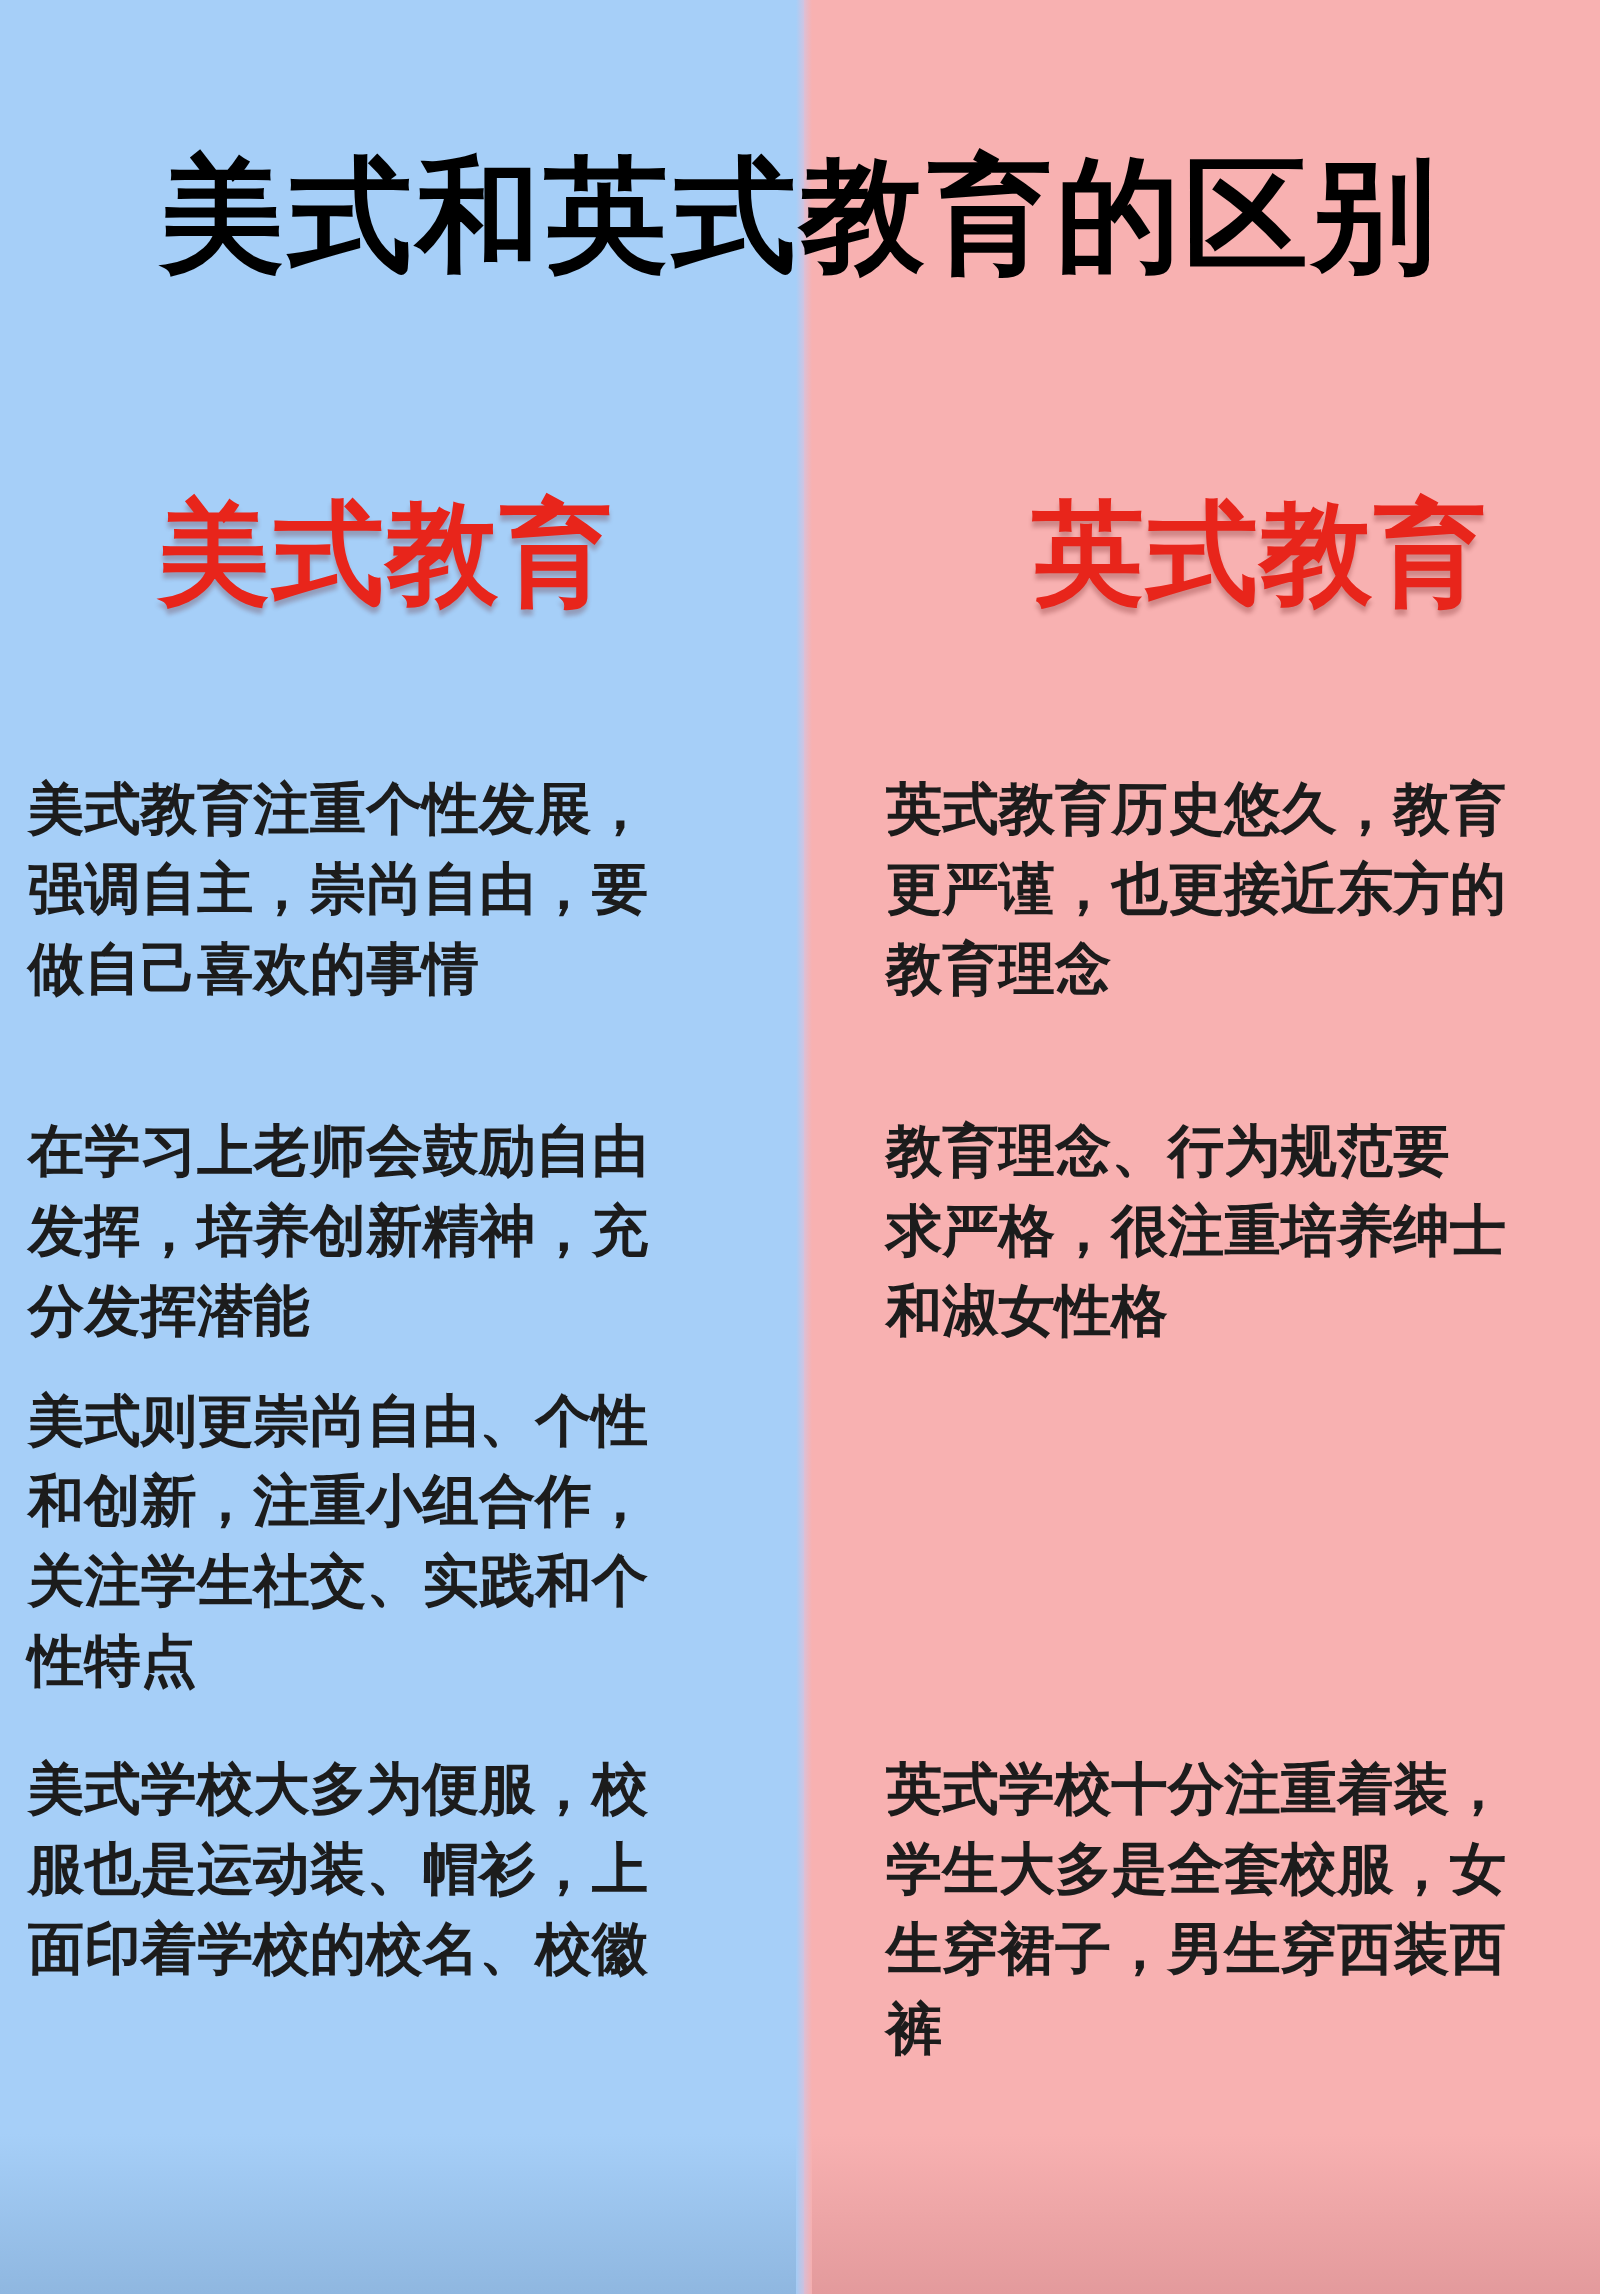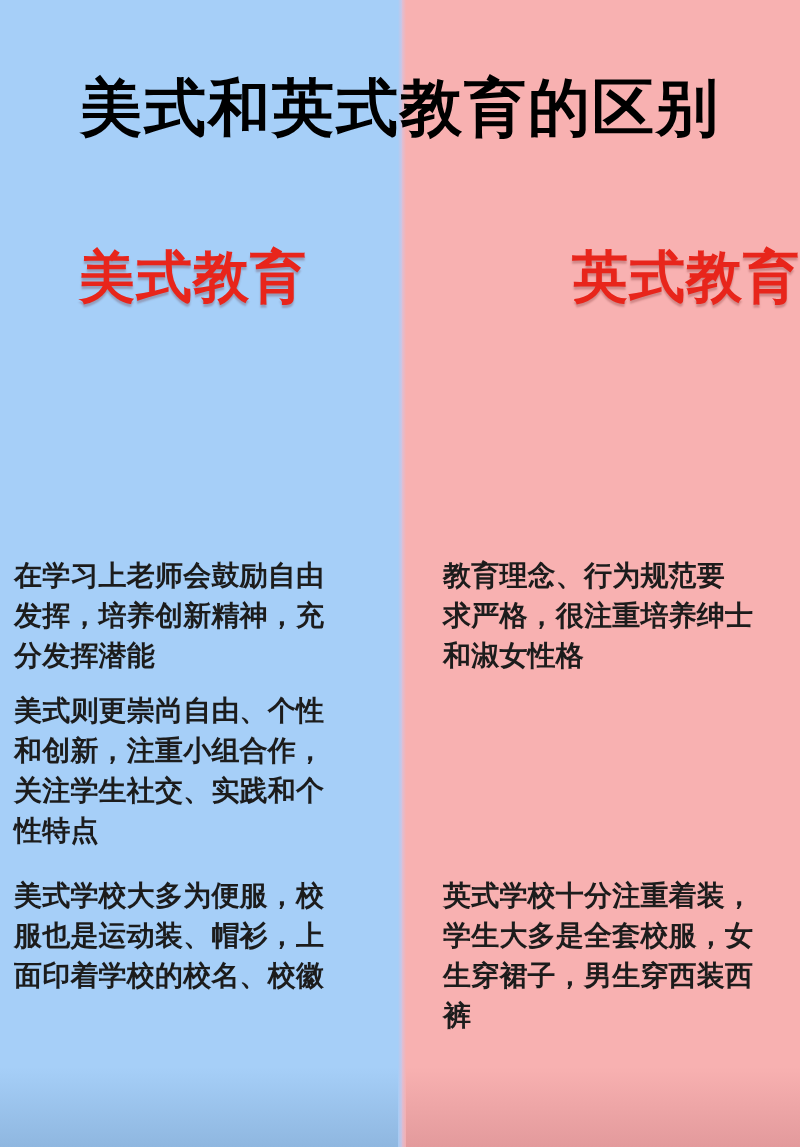--- a/index.html
+++ b/index.html
@@ -32,21 +32,21 @@
     color: #000000;
   }
   .col-header {
     position: absolute; top: 240px; left: 0; width: 100%;
     text-align: center;
     font-size: 56px; font-weight: bold; letter-spacing: 1px;
     color: var(--accent-red);
     text-shadow: 0 3px 2px rgba(90, 10, 10, 0.25);
   }
   .col-left  .col-header { padding-right: 16px; }
-  .col-right .col-header { padding-left: 58px; text-align: right; }
+  .col-right .col-header { padding-left: 58px; }
   .para {
     position: absolute;
     font-size: 28px; line-height: 40px; font-weight: 600;
     letter-spacing: 0.2px;
     color: var(--text-black);
     white-space: pre-line;
   }
   .col-left  .para { left: 14px; }
   .col-right .para { left: 41px; }
   .para-1 { top: 385px; }
@@ -54,34 +54,40 @@
   .para-3 { top: 691px; }
   .para-4 { top: 878px; font-family: Liberation Mono, monospace; }
 </style>
 </head>
 <body>
 
 <div class="page">
 
   <div class="col col-left">
     <div class="col-header">美式教育</div>
+    <p class="para para-1">美式教育注重个性发展，
+强调自主，崇尚自由，要
+做自己喜欢的事情</p>
     <p class="para para-2">在学习上老师会鼓励自由
 发挥，培养创新精神，充
 分发挥潜能</p>
     <p class="para para-3">美式则更崇尚自由、个性
 和创新，注重小组合作，
 关注学生社交、实践和个
 性特点</p>
     <p class="para para-4">美式学校大多为便服，校
 服也是运动装、帽衫，上
 面印着学校的校名、校徽</p>
   </div>
 
   <div class="col col-right">
     <div class="col-header">英式教育</div>
+    <p class="para para-1">英式教育历史悠久，教育
+更严谨，也更接近东方的
+教育理念</p>
     <p class="para para-2">教育理念、行为规范要
 求严格，很注重培养绅士
 和淑女性格</p>
     <p class="para para-4">英式学校十分注重着装，
 学生大多是全套校服，女
 生穿裙子，男生穿西装西
 裤</p>
   </div>
 
   <div class="divider"></div>

